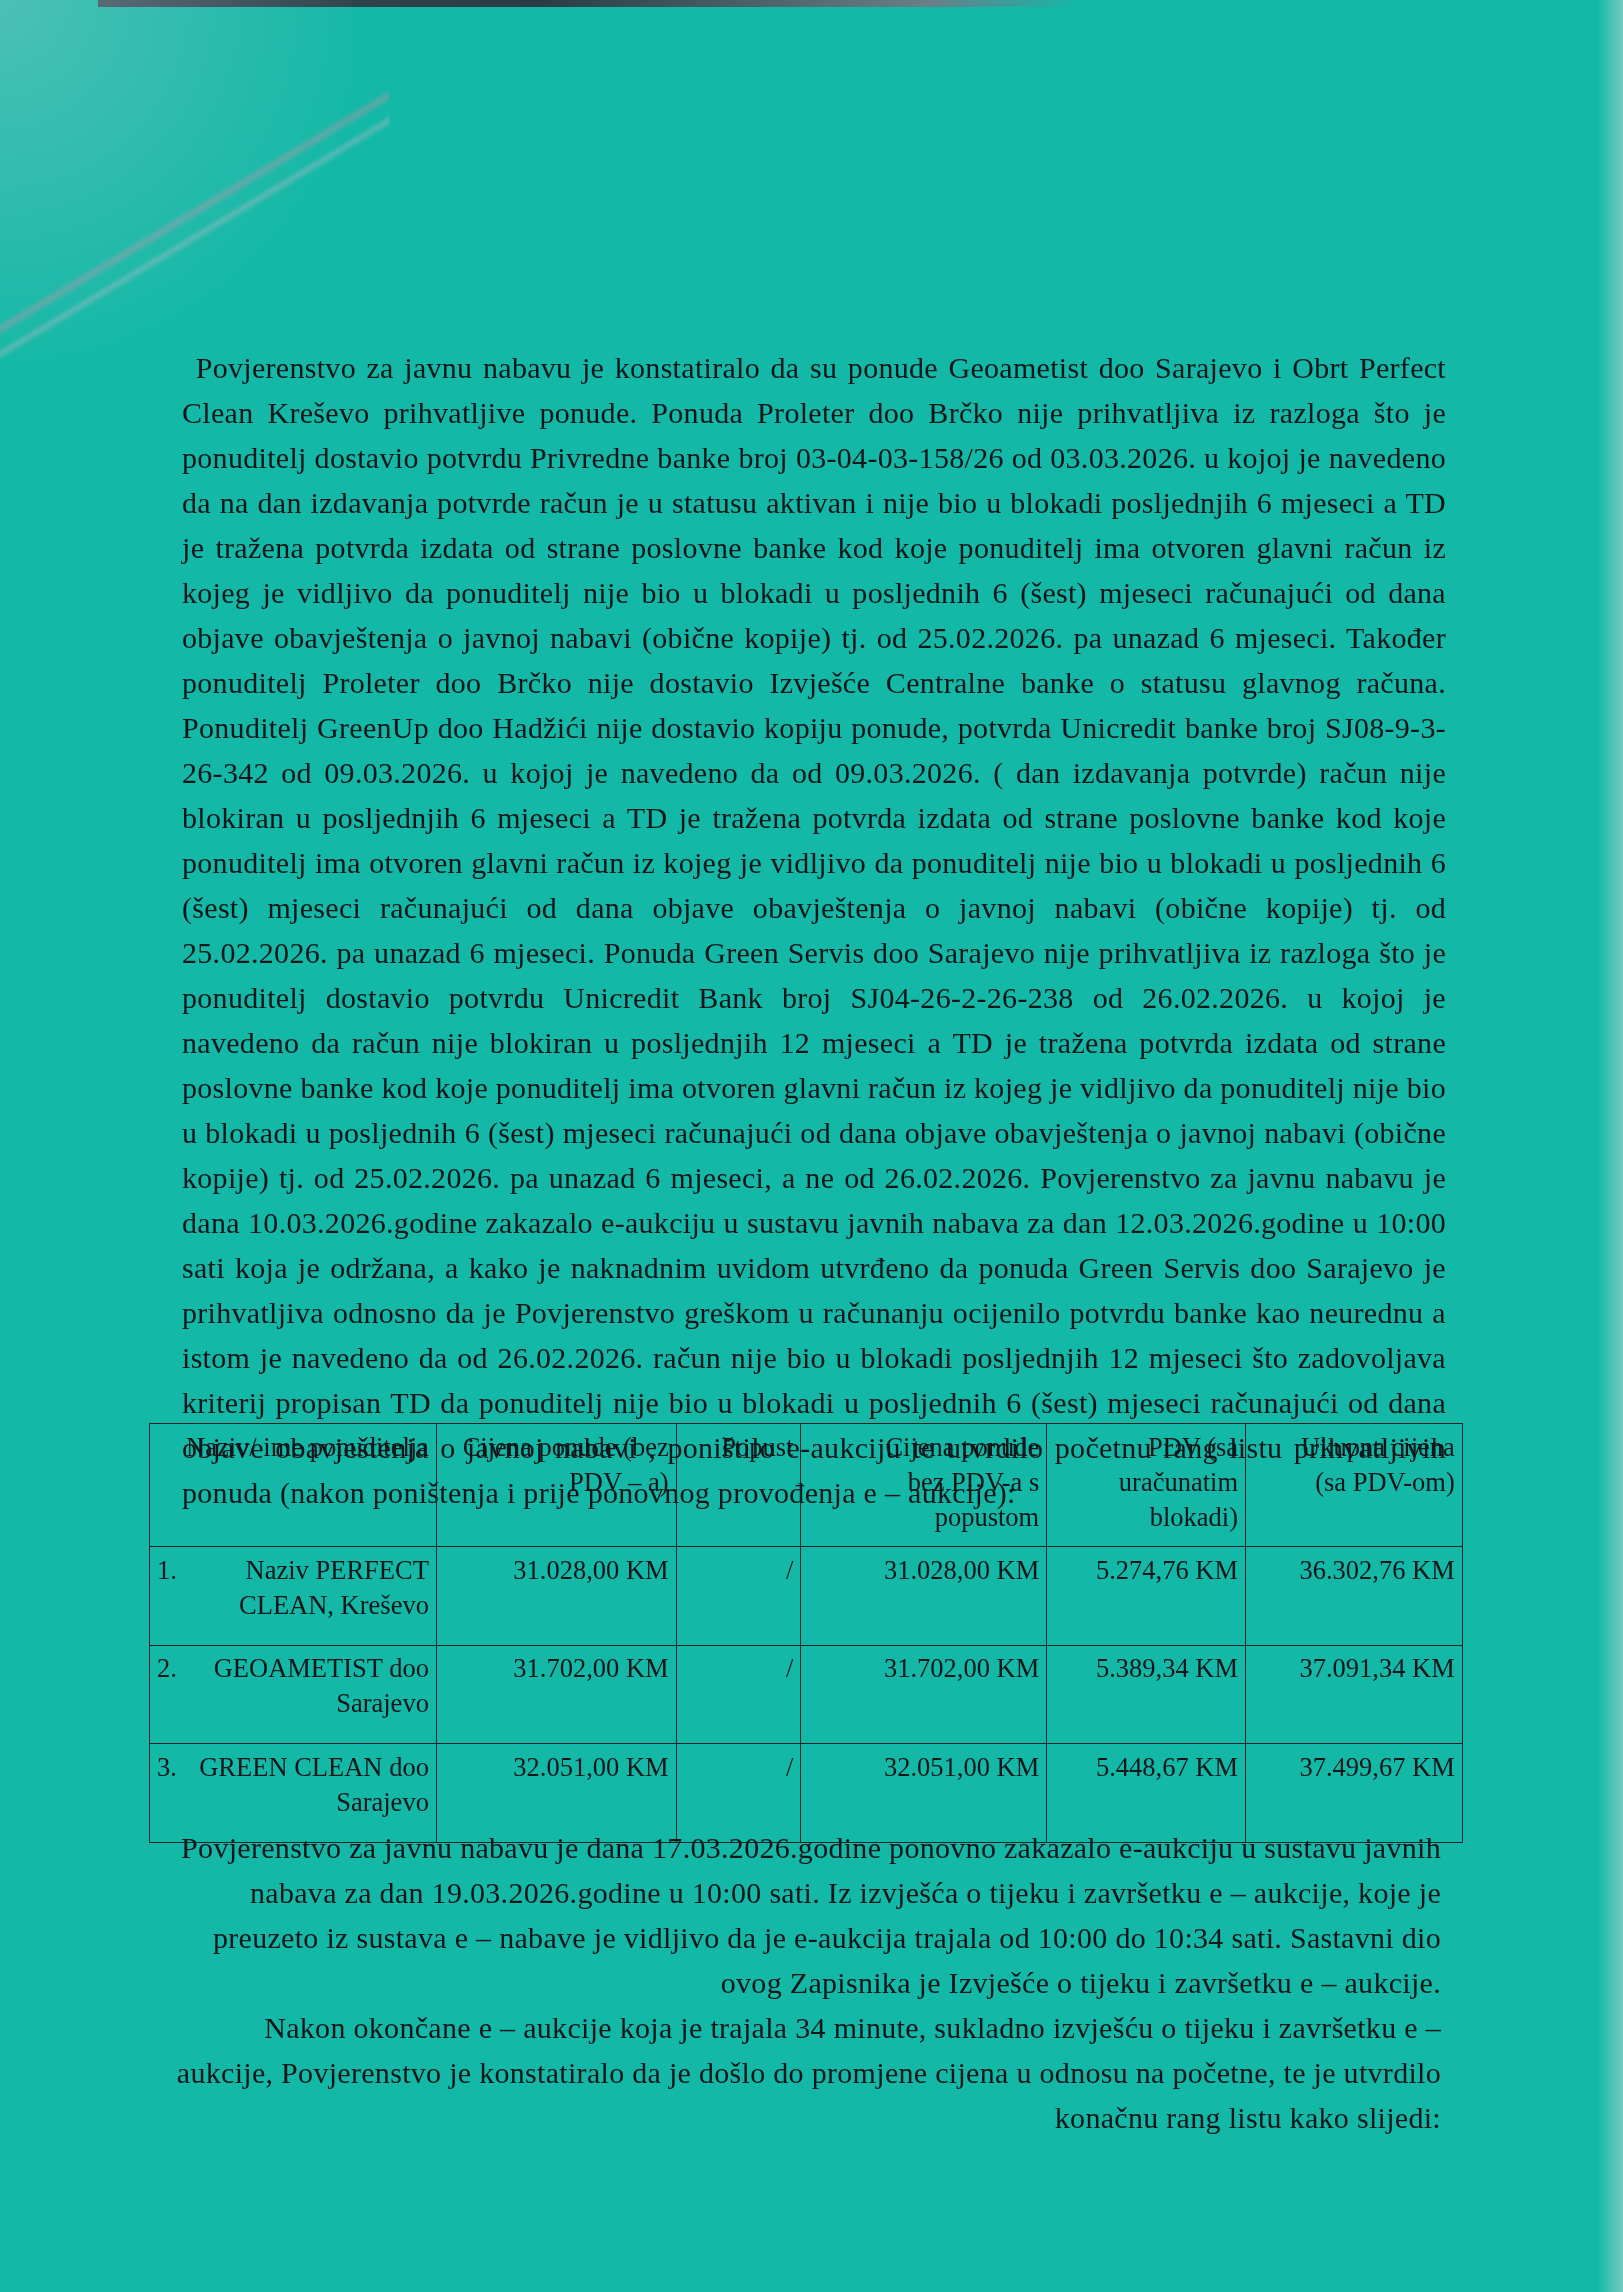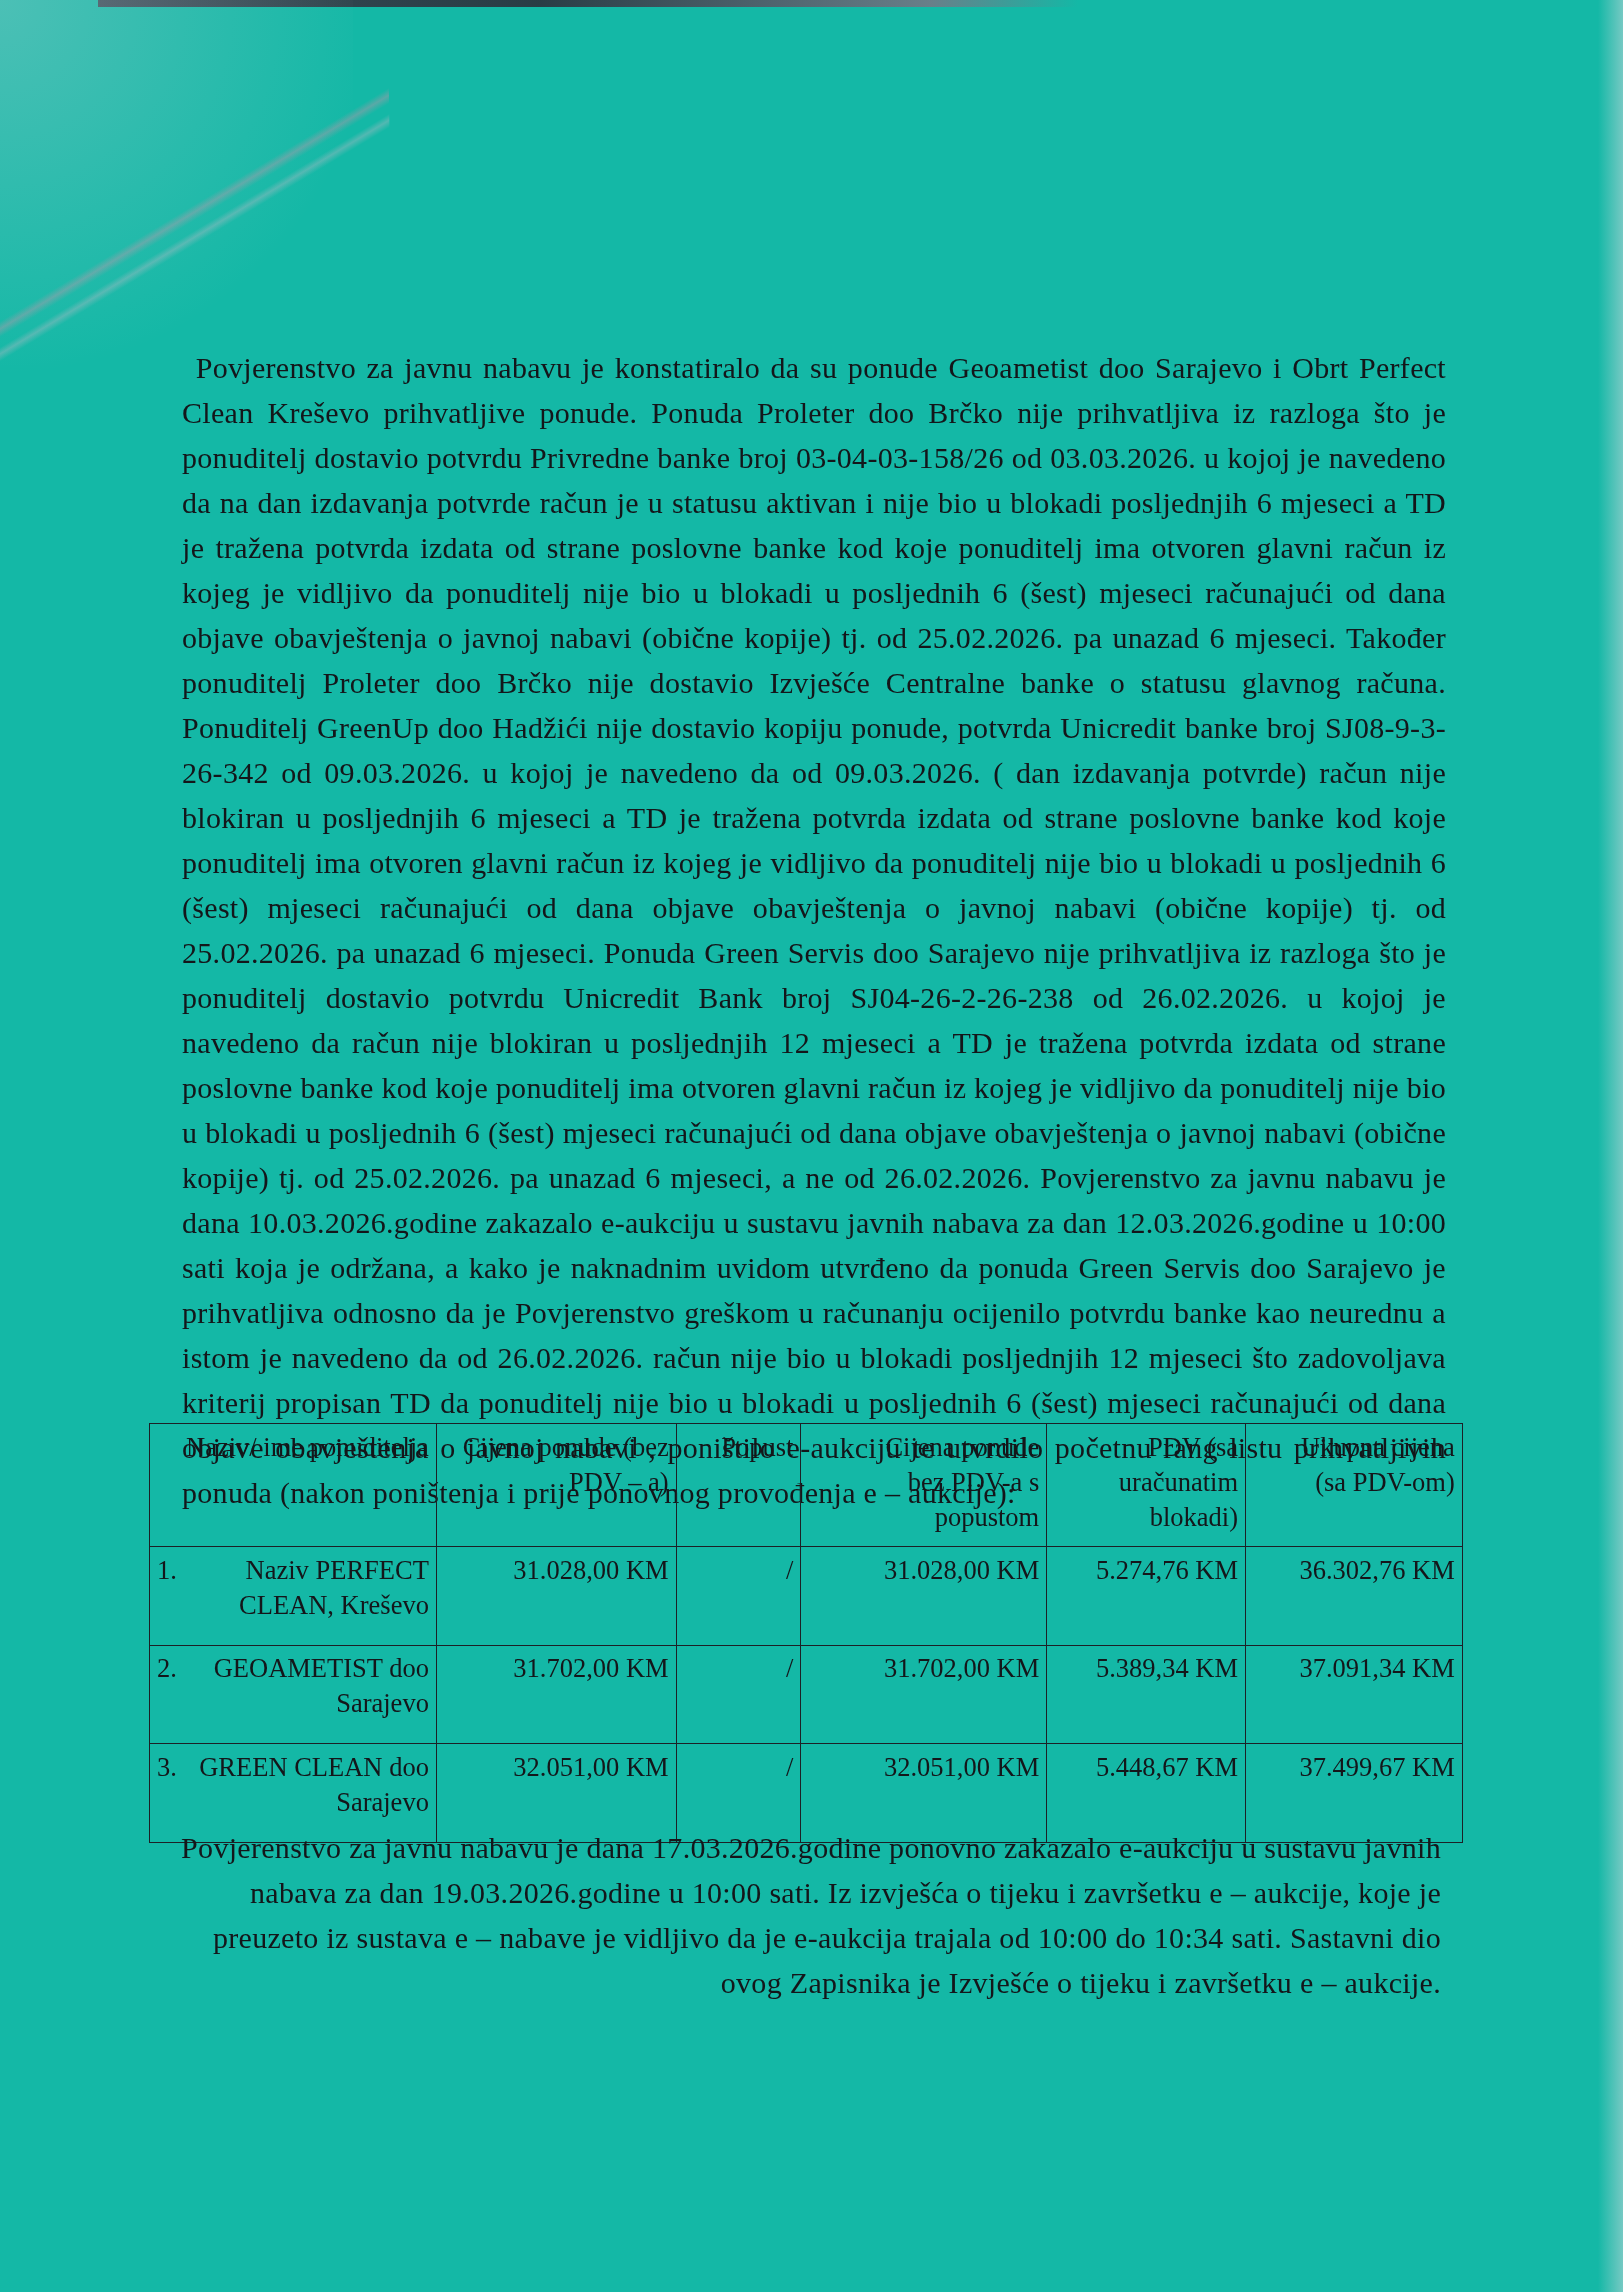--- a/index.html
+++ b/index.html
@@ -187,16 +187,17 @@
           <td class="col-price-disc">32.051,00 KM</td>
           <td class="col-vat">5.448,67 KM</td>
           <td class="col-total">37.499,67 KM</td>
         </tr>
       </tbody>
     </table>
   </div>
 
   <div class="closing">
     <p class="para">Povjerenstvo za javnu nabavu je dana 17.03.2026.godine ponovno zakazalo e-aukciju u sustavu javnih nabava za dan 19.03.2026.godine u 10:00 sati. Iz izvješća o tijeku i završetku e – aukcije, koje je preuzeto iz sustava e – nabave je vidljivo da je e-aukcija trajala od 10:00 do 10:34 sati. Sastavni dio ovog Zapisnika je Izvješće o tijeku i završetku e – aukcije.</p>
+    <p class="para">Nakon okončane e – aukcije koja je trajala 34 minute, sukladno izvješću o tijeku i završetku e – aukcije, Povjerenstvo je konstatiralo da je došlo do promjene cijena u odnosu na početne, te je utvrdilo konačnu rang listu kako slijedi:</p>
   </div>
 
 </div>
 
 
 </body></html>

